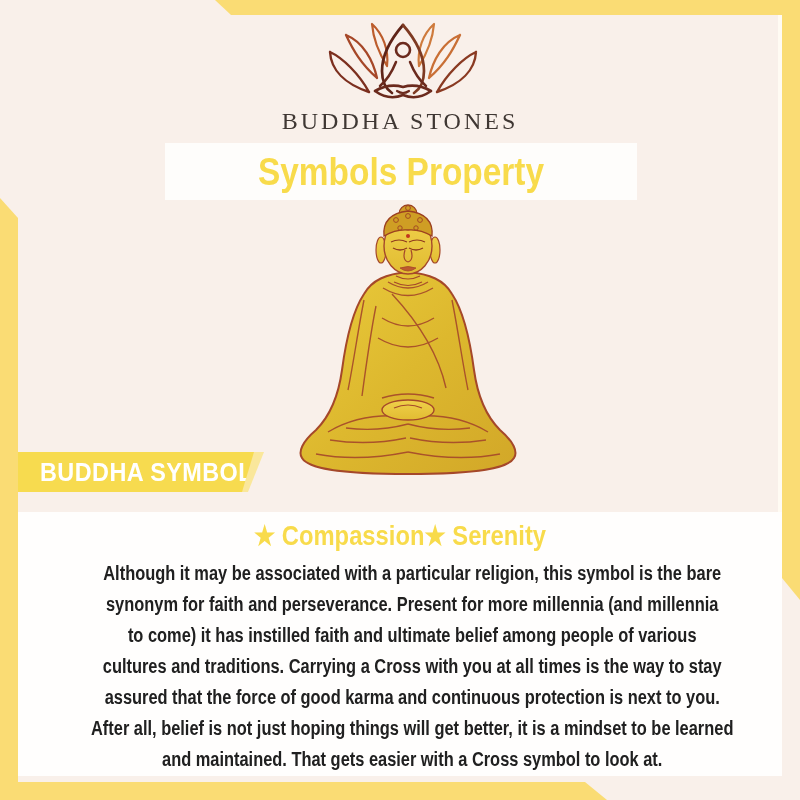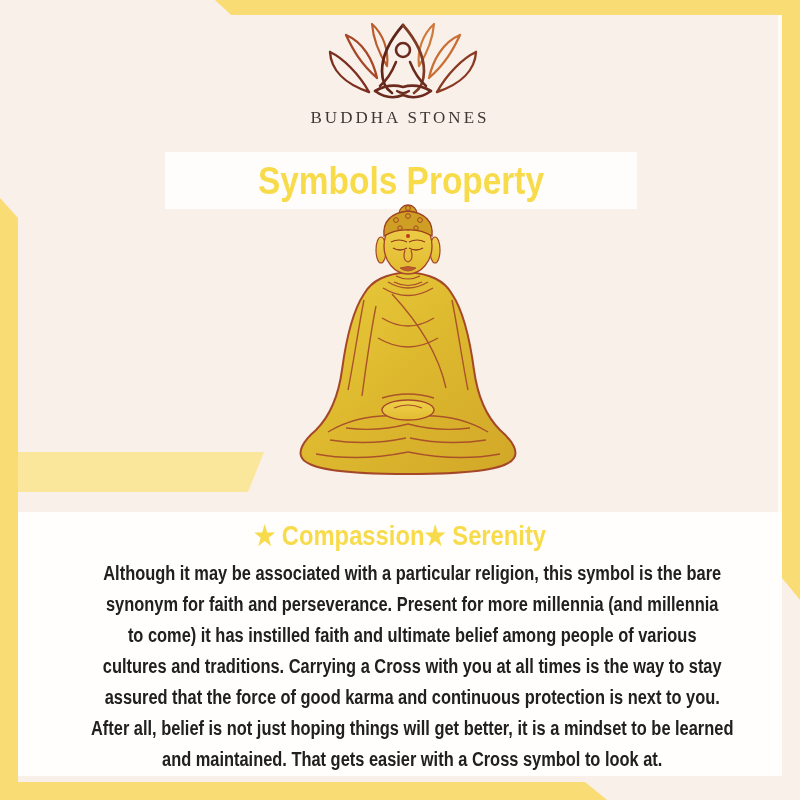--- a/index.html
+++ b/index.html
@@ -14,24 +14,24 @@
     clip-path:polygon(0 0,18px 0,18px 600px,0 578px);}
   .band-left{top:198px;left:0;width:18px;height:602px;
     clip-path:polygon(0 0,18px 20px,18px 602px,0 602px);}
   .band-bottom{top:782px;left:0;width:612px;height:18px;
     clip-path:polygon(0 0,585px 0,607px 18px,0 18px);}
   .edge-line{position:absolute;left:778px;top:15px;width:4px;height:497px;background:#FFFBF3;}
 
   
   .logo-wrap{position:absolute;left:322px;top:20px;width:162px;height:88px;}
   .brand-name{position:absolute;left:0;top:108px;width:800px;text-align:center;
-    font-family:"Liberation Serif",serif;font-size:17px;letter-spacing:3px;color:#3F3733;}
+    font-family:"Liberation Serif",serif;font-size:24px;letter-spacing:3px;color:#3F3733;}
 
   
-  .banner{position:absolute;left:165px;top:152px;width:472px;height:57px;background:#FEFDFB;}
+  .banner{position:absolute;left:165px;top:143px;width:472px;height:57px;background:#FEFDFB;}
   .banner-title{width:100%;height:57px;line-height:58px;text-align:center;white-space:nowrap;
     font-size:38px;font-weight:bold;color:#F8DB4B;transform:scaleX(0.88);transform-origin:50% 50%;}
 
   
   .statue{position:absolute;left:288px;top:200px;width:240px;height:285px;}
 
   
   .ribbon-light{position:absolute;left:18px;top:452px;width:246px;height:40px;background:#FAE79B;
     clip-path:polygon(0 0,100% 0,calc(100% - 16px) 100%,0 100%);}
   .ribbon{position:absolute;left:18px;top:452px;width:236px;height:40px;background:#F7DB4F;
@@ -146,20 +146,23 @@
       <circle cx="120" cy="36" r="2" fill="#C1371D"></circle>
       <path d="M103,42 Q111,38 119,42 M121,42 Q129,38 137,42" stroke="#8F3A1E" stroke-width="1.2" fill="none"></path>
       <path d="M105,48 Q112,52 119,48 M121,48 Q128,52 135,48" stroke="#8F3A1E" stroke-width="1.4" fill="none"></path>
       <path d="M117,50 Q114,60 120,62 M123,50 Q126,60 120,62" stroke="#A5482A" stroke-width="1.2" fill="none"></path>
       <path d="M112,68 Q120,65 128,68 Q120,74 112,68 Z" fill="#BE5A2E" stroke="#A5482A" stroke-width="0.8"></path>
       <path d="M108,76 Q120,82 132,76 M106,82 Q120,89 134,82" stroke="#A5482A" stroke-width="1.2" fill="none"></path>
     </svg>
   </div>
 
   <div class="ribbon-light"></div>
+  <div class="ribbon">
+    <div class="ribbon-label">BUDDHA SYMBOL</div>
+  </div>
 
   <div class="content">
     <div class="traits-line">★ Compassion★ Serenity</div>
     <div class="paragraph">
       <div class="pline">Although it may be associated with a particular religion, this symbol is the bare</div>
       <div class="pline">synonym for faith and perseverance. Present for more millennia (and millennia</div>
       <div class="pline">to come) it has instilled faith and ultimate belief among people of various</div>
       <div class="pline">cultures and traditions. Carrying a Cross with you at all times is the way to stay</div>
       <div class="pline">assured that the force of good karma and continuous protection is next to you.</div>
       <div class="pline">After all, belief is not just hoping things will get better, it is a mindset to be learned</div>

